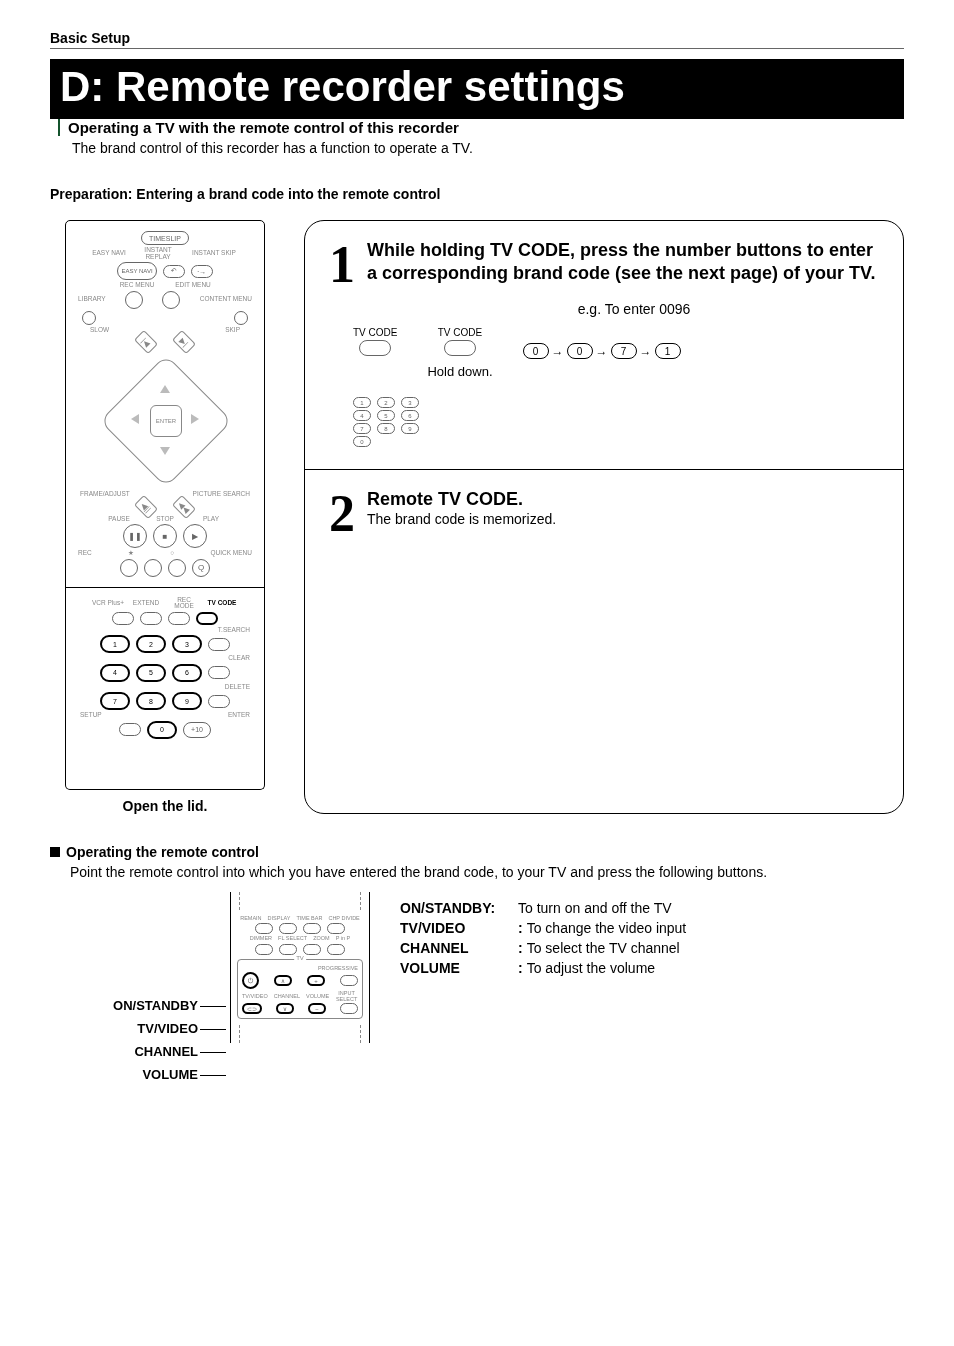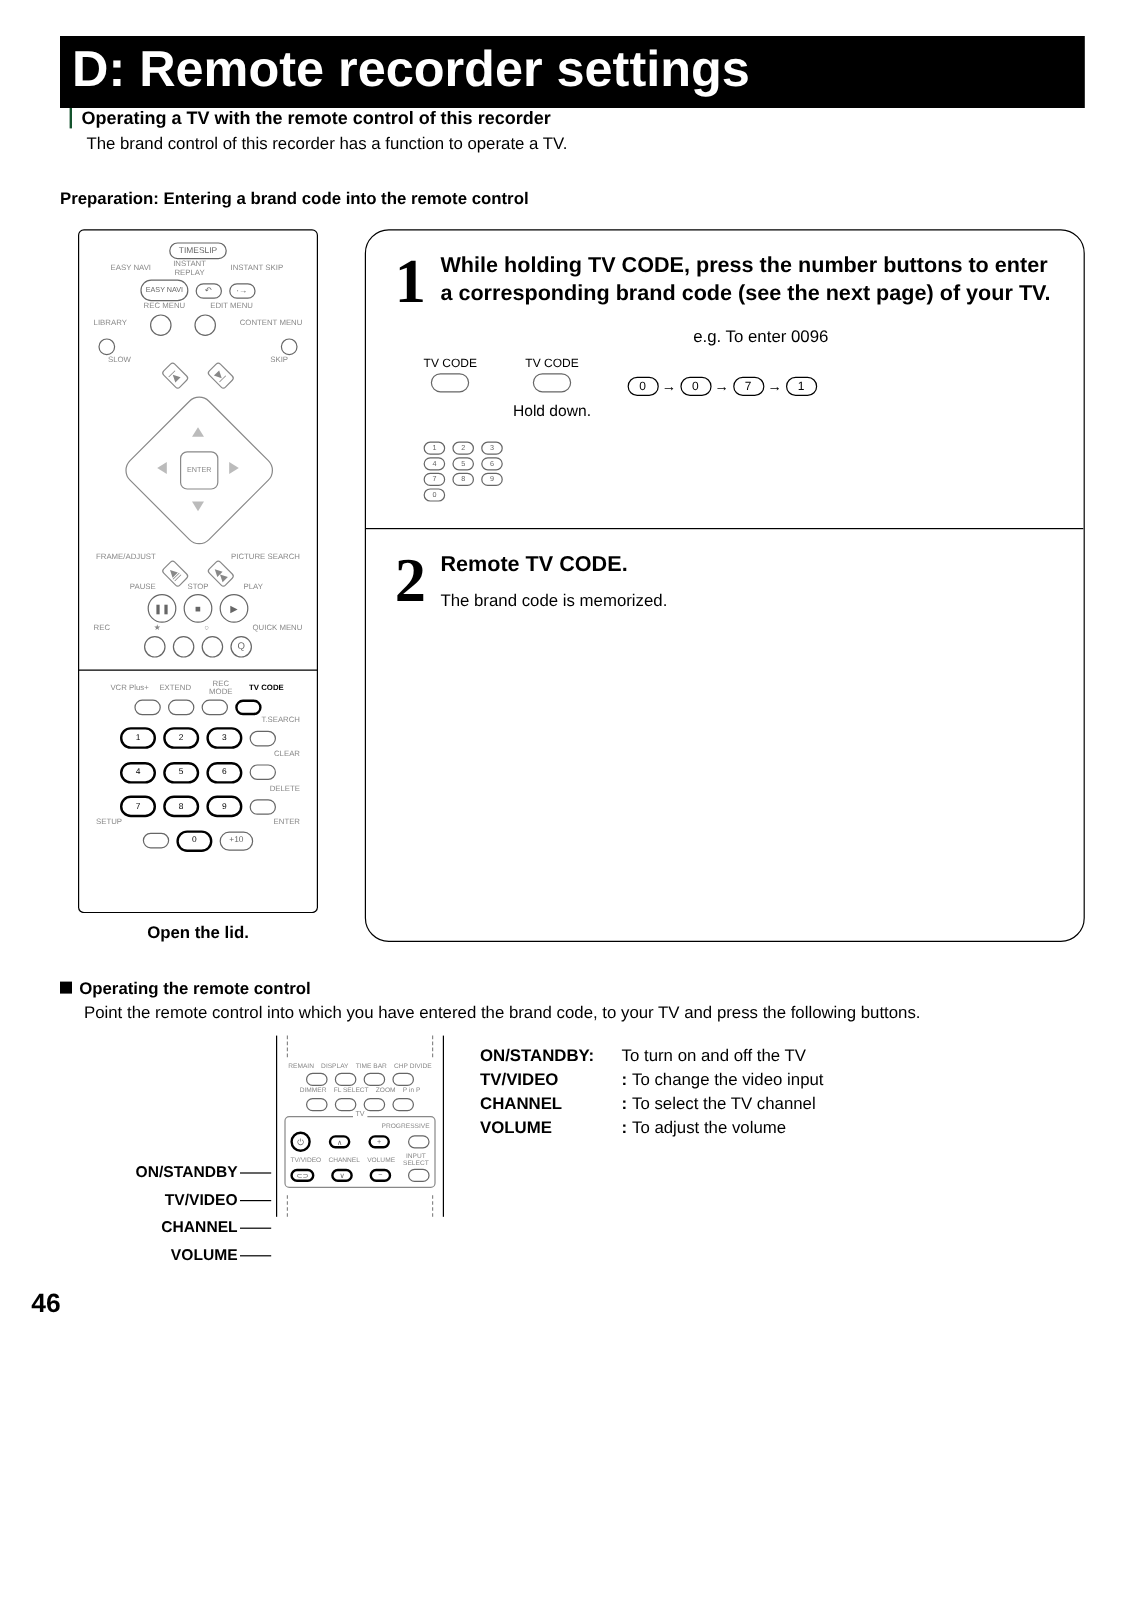--- a/index.html
+++ b/index.html
@@ -286,20 +286,21 @@
     justify-content: center;
     font-size: 7px;
     color: #666;
   }
   .tv-row-inner { display: flex; justify-content: space-between; align-items: center; }
 </style>
 </head>
 <body>
 
 <div class="page">
+  <div class="breadcrumb">Basic Setup</div>
   <div class="title-bar">D: Remote recorder settings</div>
 
   <div class="section">Operating a TV with the remote control of this recorder</div>
   <div class="subtext">The brand control of this recorder has a function to operate a TV.</div>
 
   <div class="prep">Preparation: Entering a brand code into the remote control</div>
 
   <div class="two-col">
 
     <div class="remote-wrap">
@@ -482,21 +483,21 @@
               </div>
           </div>
         </div>
       </div>
 
       <div class="step" style="min-height:230px;">
         <div class="step-head">
           <div class="big-num">2</div>
           <div>
             <div class="step-title">Remote TV CODE.</div>
-            <div class="step-body" style="margin-top:10px;">The brand code is memorized.</div>
+            <div class="step-body" style="">The brand code is memorized.</div>
           </div>
         </div>
       </div>
     </div>
   </div>
 
   <div class="sub-section-head">
     <div class="sq"></div>
     <div class="sub-title">Operating the remote control</div>
   </div>
@@ -580,14 +581,13 @@
         <span>To select the TV channel</span>
       </div>
       <div class="def-row">
         <span class="def-key">VOLUME</span>
         <span class="def-colon">:</span>
         <span>To adjust the volume</span>
       </div>
     </div>
   </div>
 
-  <div class="page-num">46</div>
 </div>
 
 </body></html>

